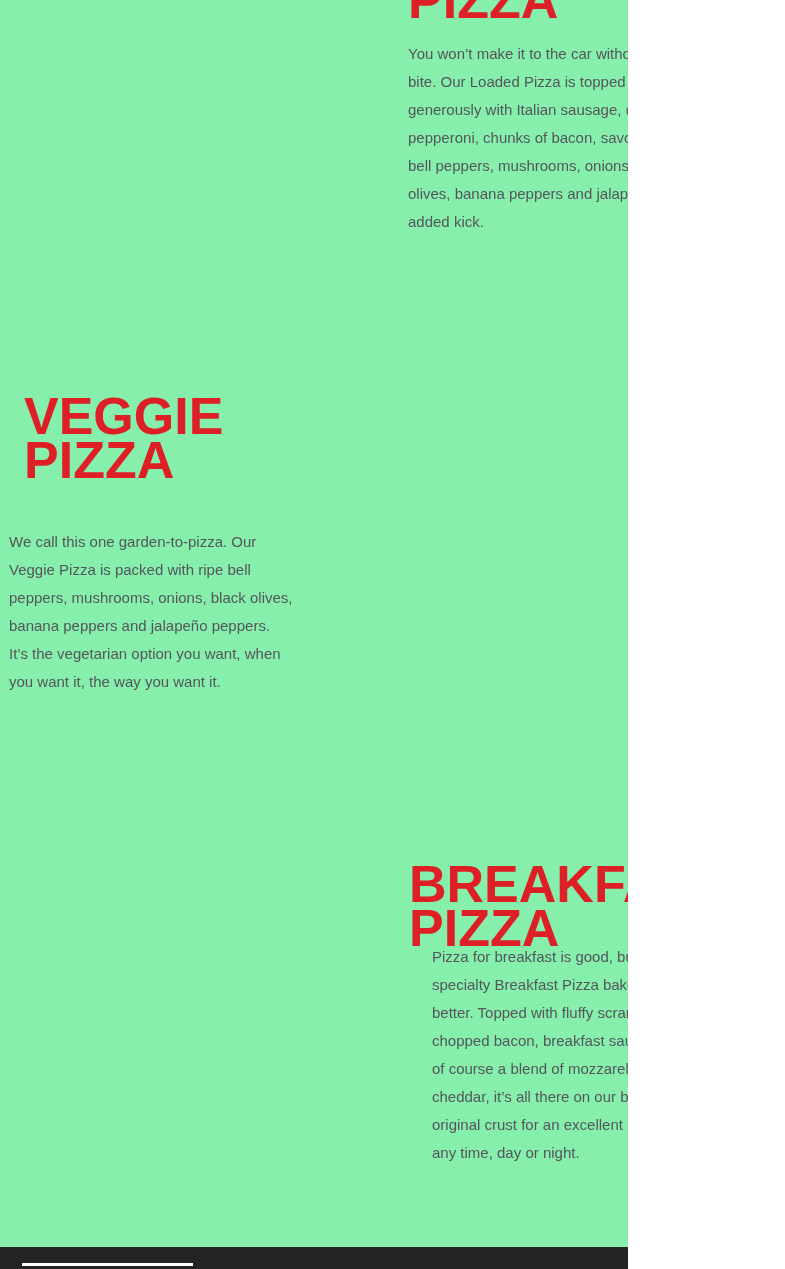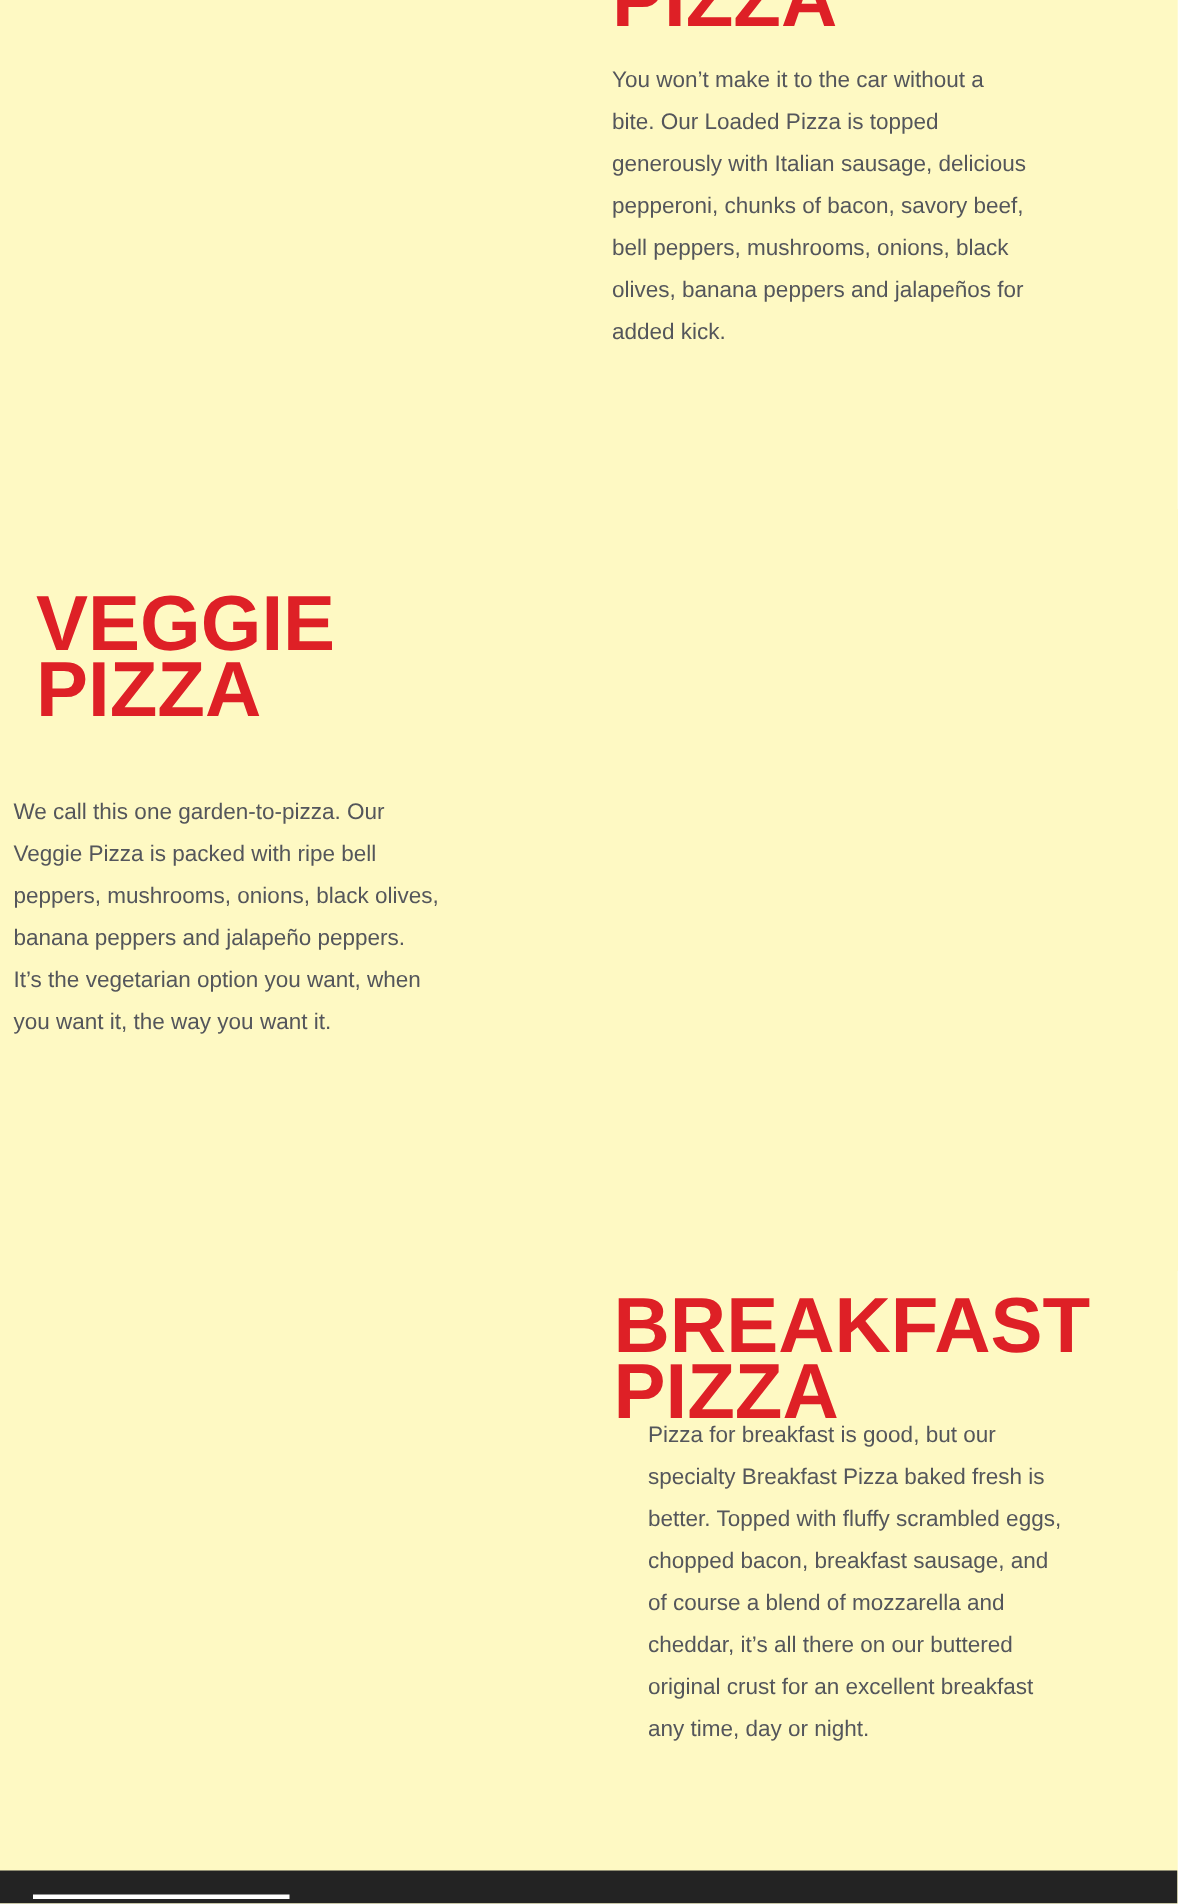--- a/index.html
+++ b/index.html
@@ -7,23 +7,23 @@
     padding: 0;
   }
   body {
     width: 785px;
     height: 1269px;
     overflow: hidden;
     font-family: "Liberation Sans", sans-serif;
   }
   .viewport {
     position: relative;
-    width: 785px;
+    width: 628px;
     height: 1269px;
-    background: #fef9c3;
+    background: #86efac;
     overflow: hidden;
   }
   .heading {
     position: absolute;
     margin: 0;
     font-family: "Liberation Sans", sans-serif;
     font-size: 52px;
     line-height: 44px;
     font-weight: bold;
     letter-spacing: 0;

